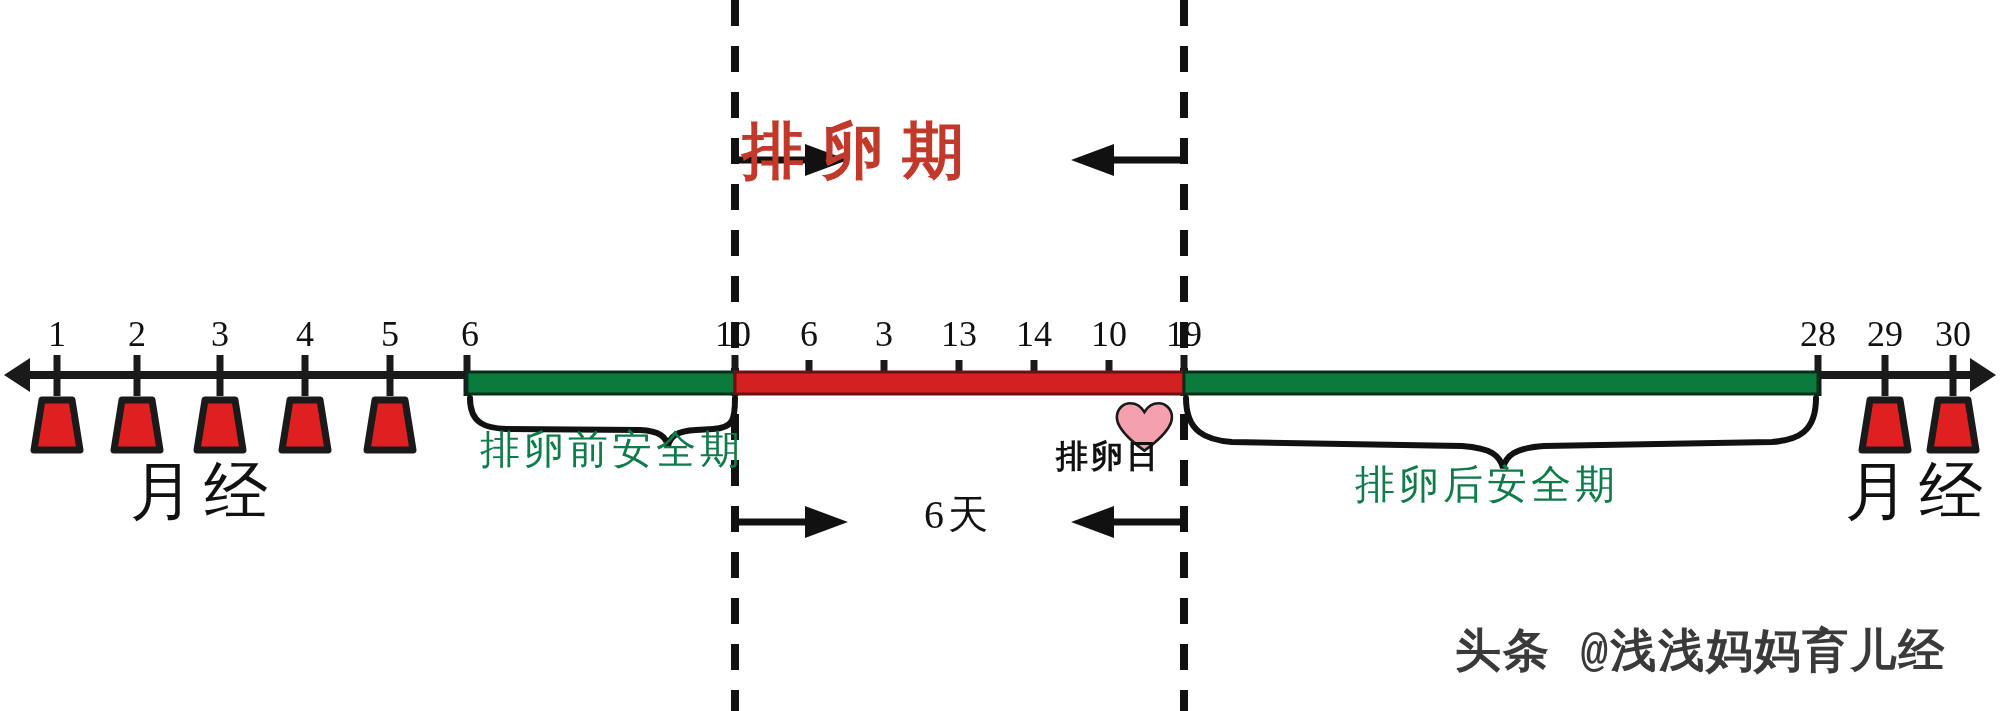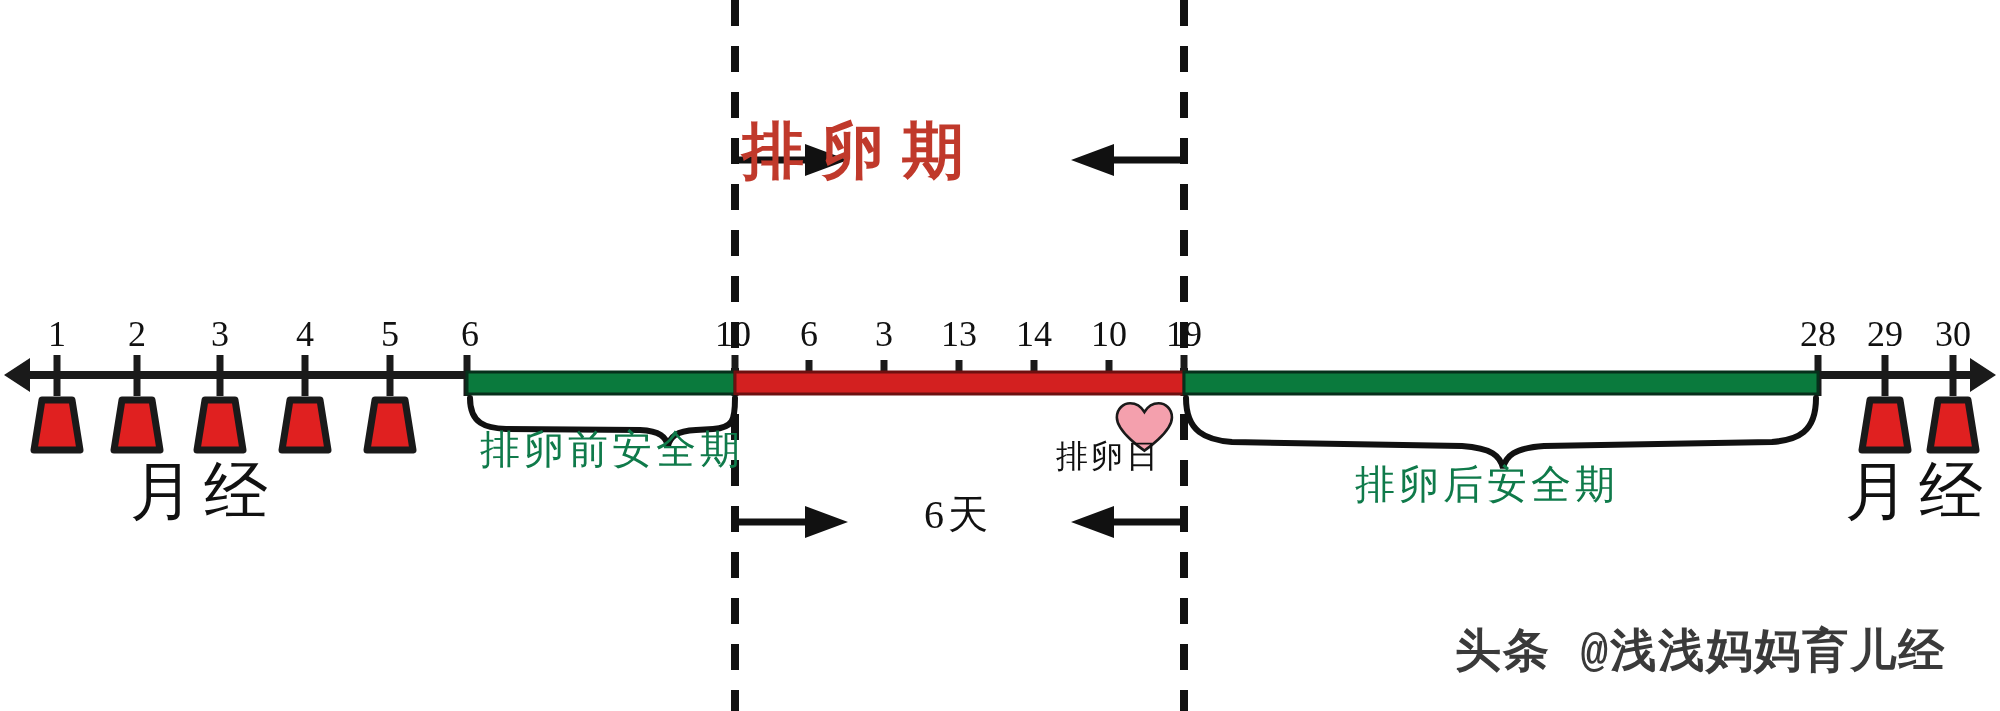--- a/index.html
+++ b/index.html
@@ -6,21 +6,21 @@
   body{width:2000px;height:711px;overflow:hidden;font-family:"Liberation Serif",serif;}
   #stage{position:relative;width:2000px;height:711px;background:#fff;}
   .abs{position:absolute;}
   svg{display:block;}
   .daynum{position:absolute;font-family:"Liberation Serif",serif;font-size:36px;color:#111;
           transform:translate(-50%,-100%);white-space:nowrap;line-height:1;}
   .cn{position:absolute;white-space:nowrap;line-height:1;font-family:"Liberation Serif",serif;}
   .cn.big{font-size:64px;letter-spacing:10px;color:#111;}
   .cn.red{font-size:62px;letter-spacing:18px;color:#c0392b;font-weight:bold;}
   .cn.green{font-size:40px;letter-spacing:4px;color:#0f7a4a;}
-  .cn.black{font-size:32px;letter-spacing:3px;color:#111;}
+  .cn.black{font-size:32px;letter-spacing:3px;color:#111;font-weight:bold;}
   .cn.days{font-size:40px;letter-spacing:4px;color:#111;}
   .wm{position:absolute;font-size:46px;color:#3a3a3a;font-family:Liberation Mono, monospace;
       font-weight:700;letter-spacing:2px;white-space:nowrap;}
 </style>
 </head>
 <body>
 
 <div id="stage">
 
   <svg class="abs" style="left:0;top:0" width="2000" height="711">

